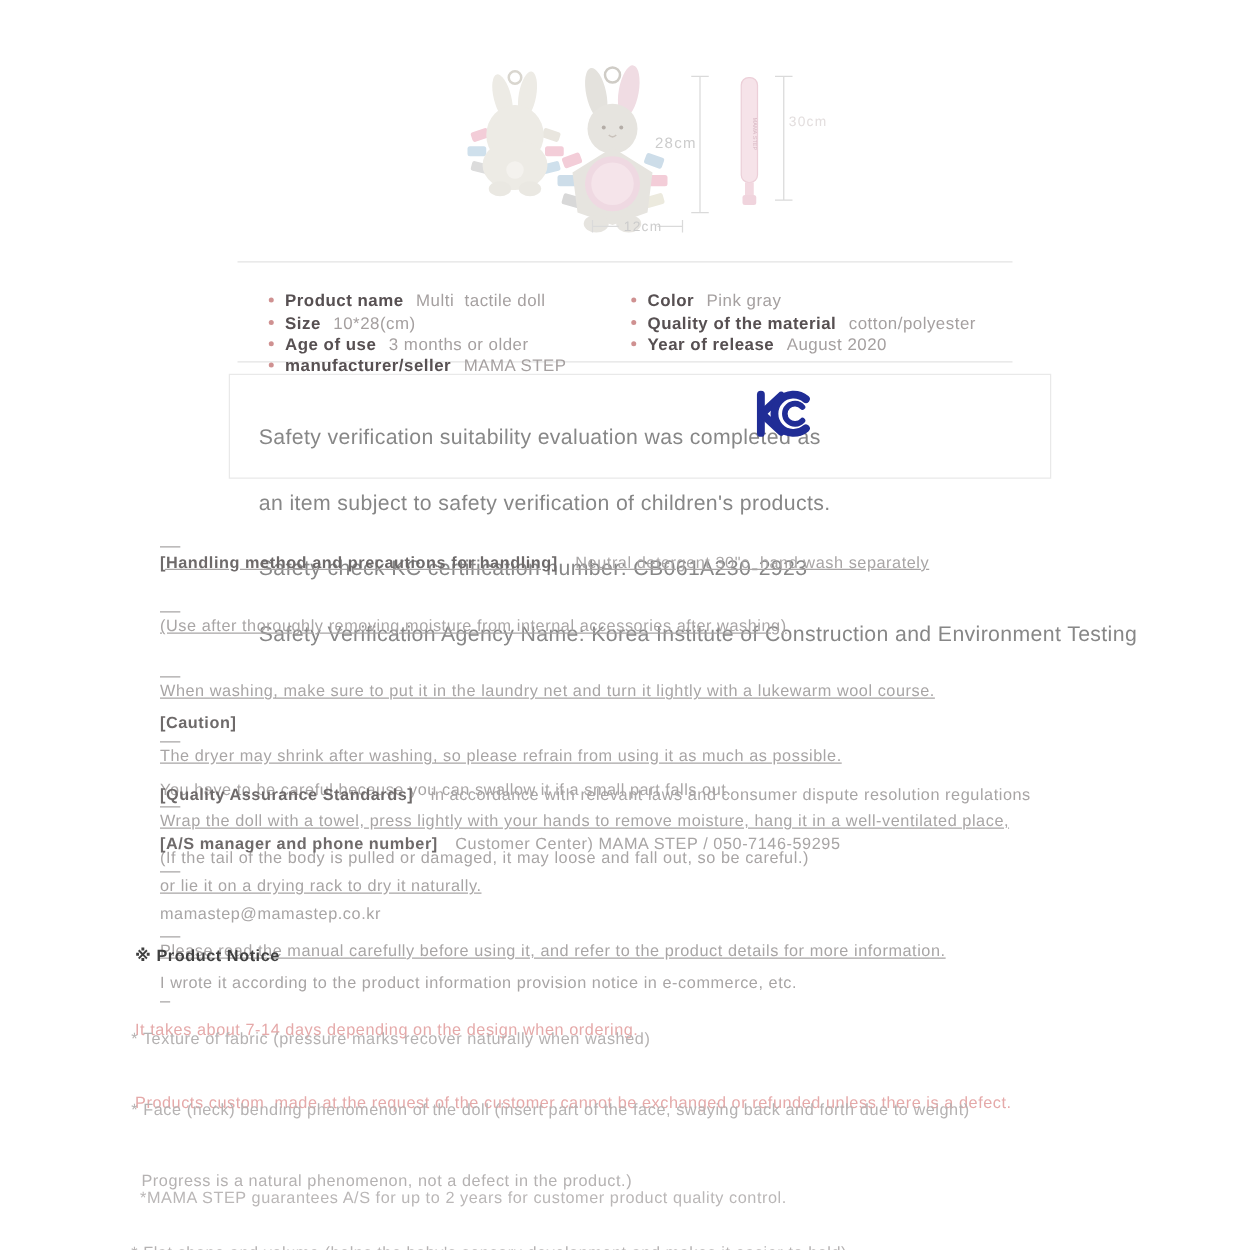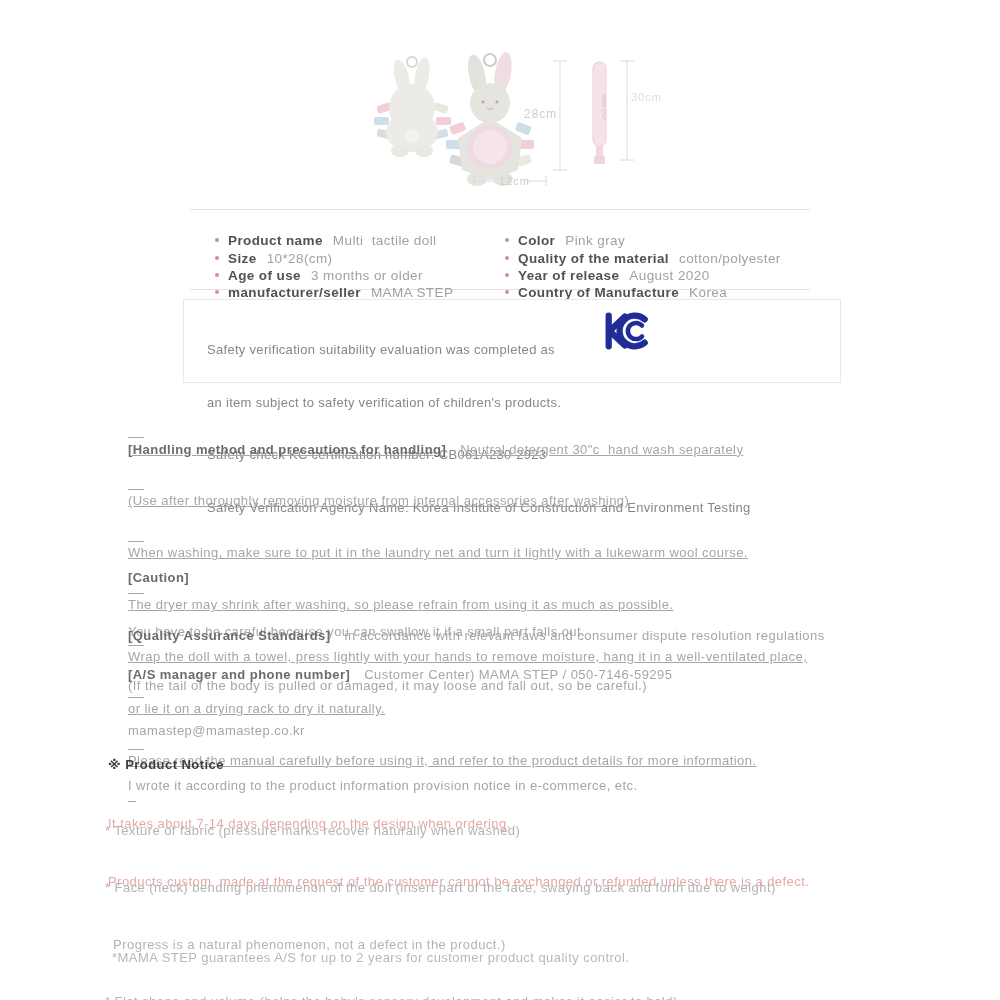--- a/index.html
+++ b/index.html
@@ -9,21 +9,21 @@
   .hline{position:absolute;height:1px;background:#e4e4e4;}
   
   .irow{position:absolute;white-space:pre;font-size:13.5px;line-height:16px;}
   .dot{display:inline-block;width:4px;height:4px;border-radius:50%;background:#cf9191;
        vertical-align:3px;margin-right:9px;}
   .lbl{font-weight:bold;color:#575052;letter-spacing:.4px;}
   .val{color:#a5a0a0;margin-left:10px;letter-spacing:.4px;}
   
   .safety-box{position:absolute;left:183px;top:299px;width:656px;height:82px;
               border:1px solid #e9e9e9;background:#fff;}
-  .safety-text{position:absolute;left:207px;top:306px;font-size:13px;line-height:17.5px;
+  .safety-text{position:absolute;left:207px;top:306px;font-size:17px;line-height:17.5px;
                color:#878787;letter-spacing:.3px;white-space:pre;}
   
   .block{position:absolute;font-size:13px;color:#a8a5a5;letter-spacing:.45px;white-space:pre-wrap;}
   .block .ln{white-space:pre;}
   .sec-title{font-weight:bold;color:#6e6a6a;margin-right:14px;}
   .notice-title{font-weight:bold;color:#404040;}
   .notice-body{color:#e5a9a9;}
   .remarks{color:#b5b2b2;}
   .warranty{color:#bab7b7;}
 </style>
@@ -124,23 +124,20 @@
 
   <div class="irow" style="left:490px;top:217px;">
     <span class="dot"></span><span class="lbl">Color</span><span class="val">Pink gray</span>
   </div>
   <div class="irow" style="left:490px;top:235px;">
     <span class="dot"></span><span class="lbl">Quality of the material</span><span class="val">cotton/polyester</span>
   </div>
   <div class="irow" style="left:490px;top:252px;">
     <span class="dot"></span><span class="lbl">Year of release</span><span class="val">August 2020</span>
   </div>
-  <div class="irow" style="left:490px;top:269px;">
-    <span class="dot"></span><span class="lbl">Country of Manufacture</span><span class="val">Korea</span>
-  </div>
 
   <div class="safety-box"></div>
   <div class="safety-text">
     <div class="ln">Safety verification suitability evaluation was completed as</div>
     <div class="ln">an item subject to safety verification of children's products.</div>
     <div class="ln">Safety check KC certification number: CB061A230-2923</div>
     <div class="ln">Safety Verification Agency Name: Korea Institute of Construction and Environment Testing</div>
   </div>
   <svg class="abs" style="left:597px;top:308px;" width="54" height="46" viewBox="0 0 60 50">
     <g stroke="#202d96" fill="none" stroke-linecap="round">

